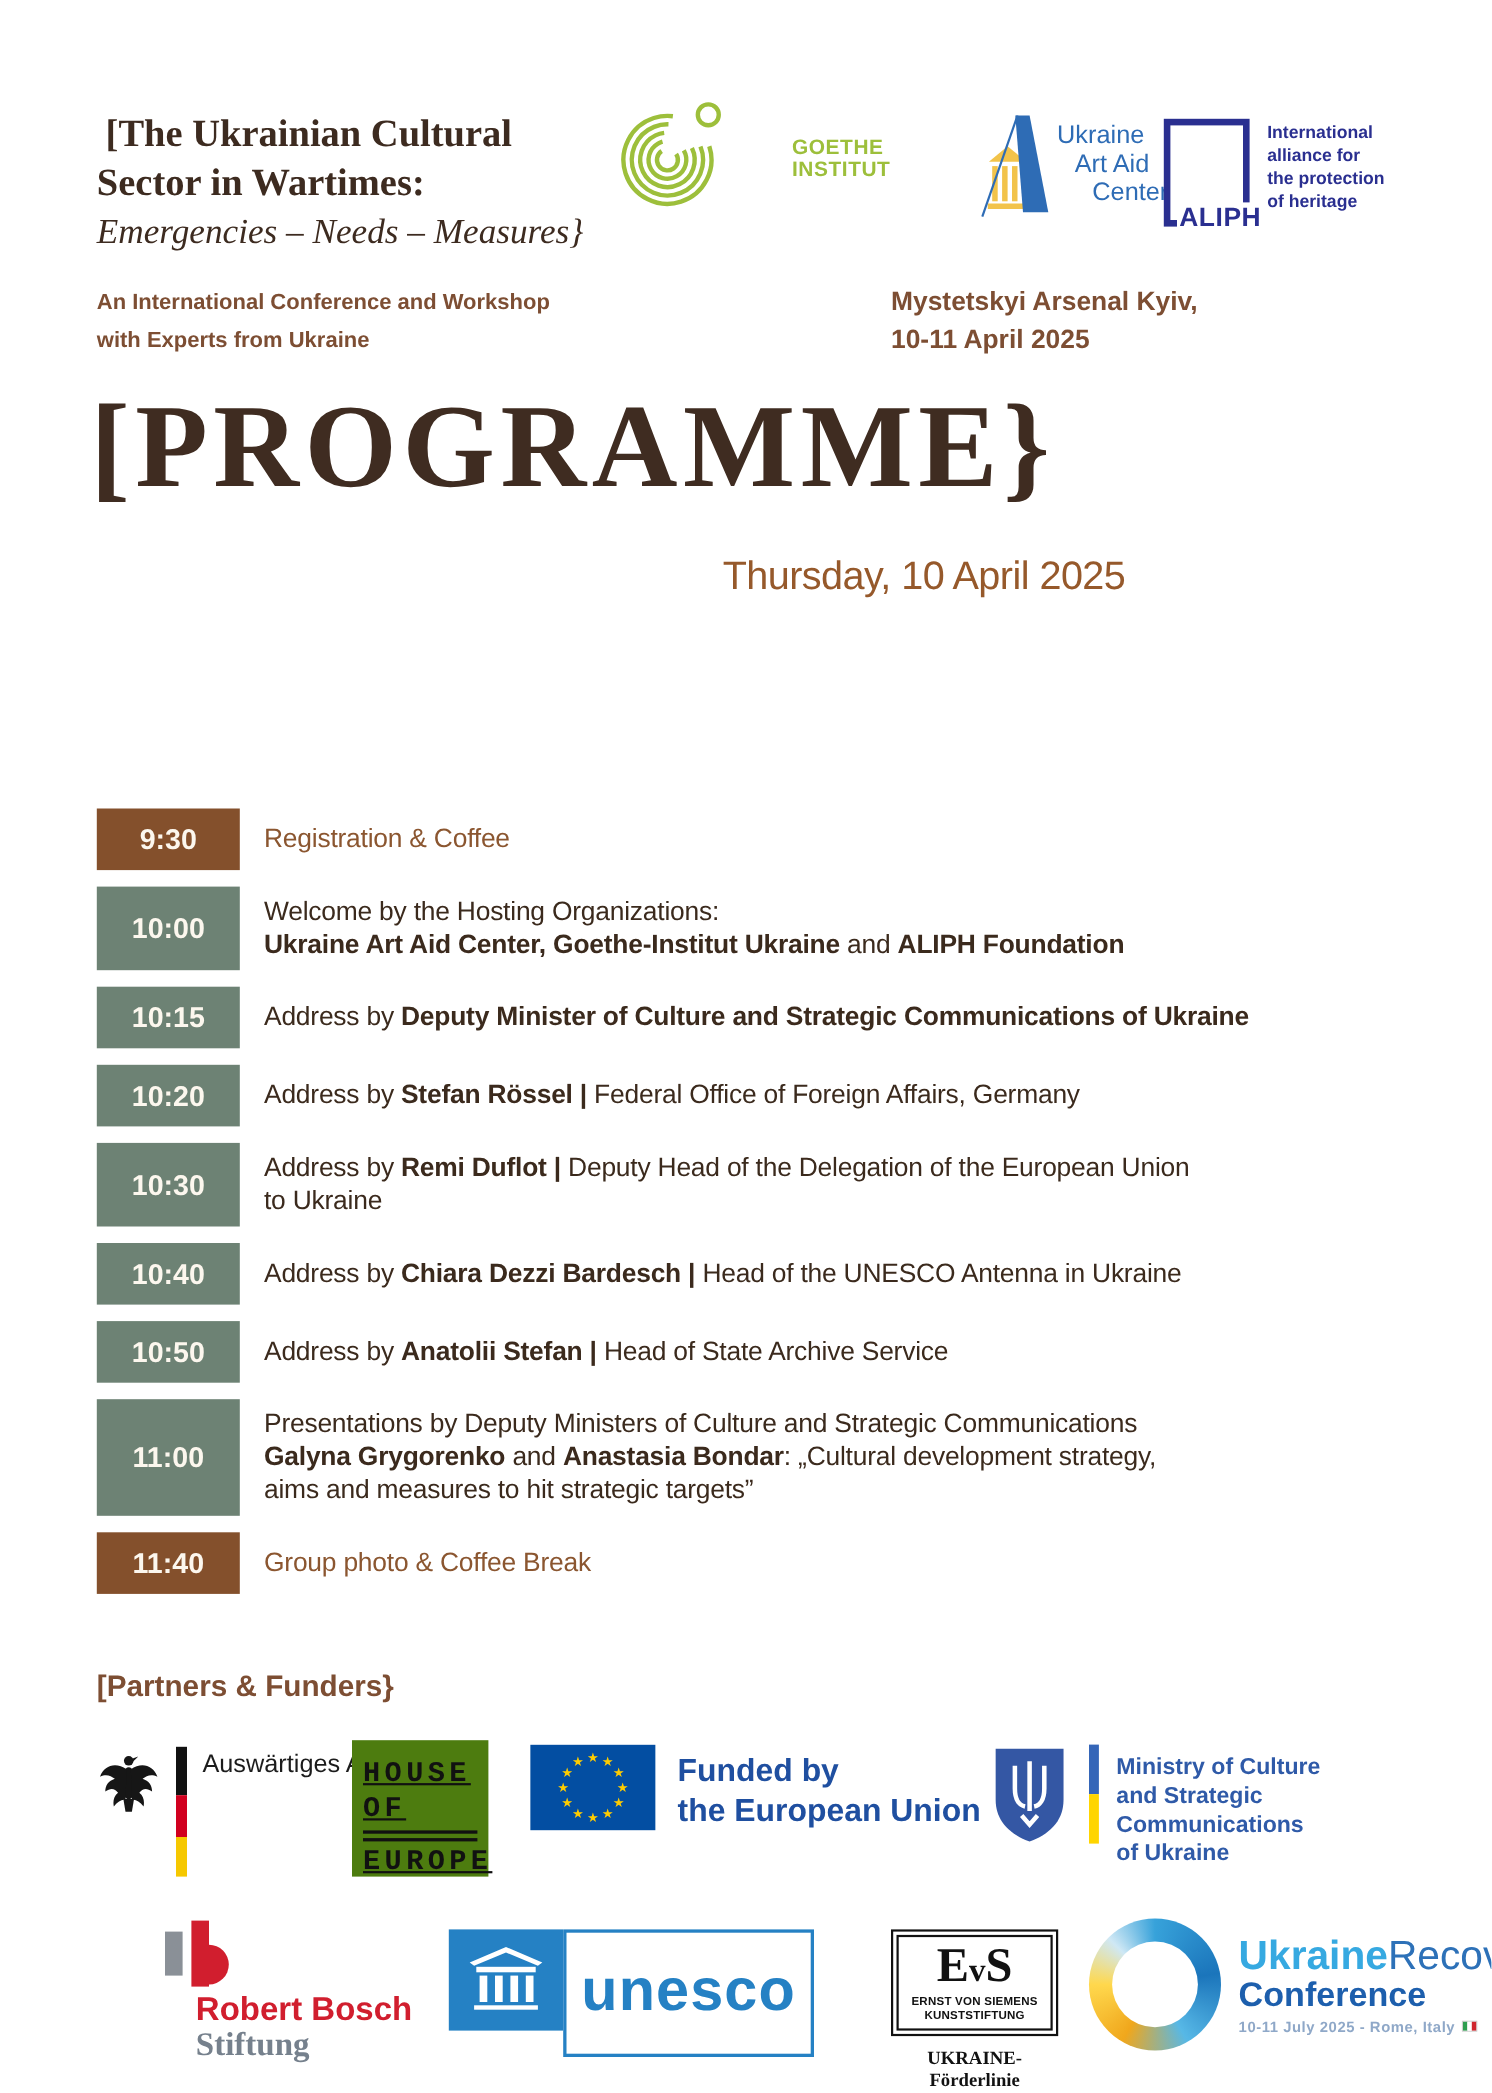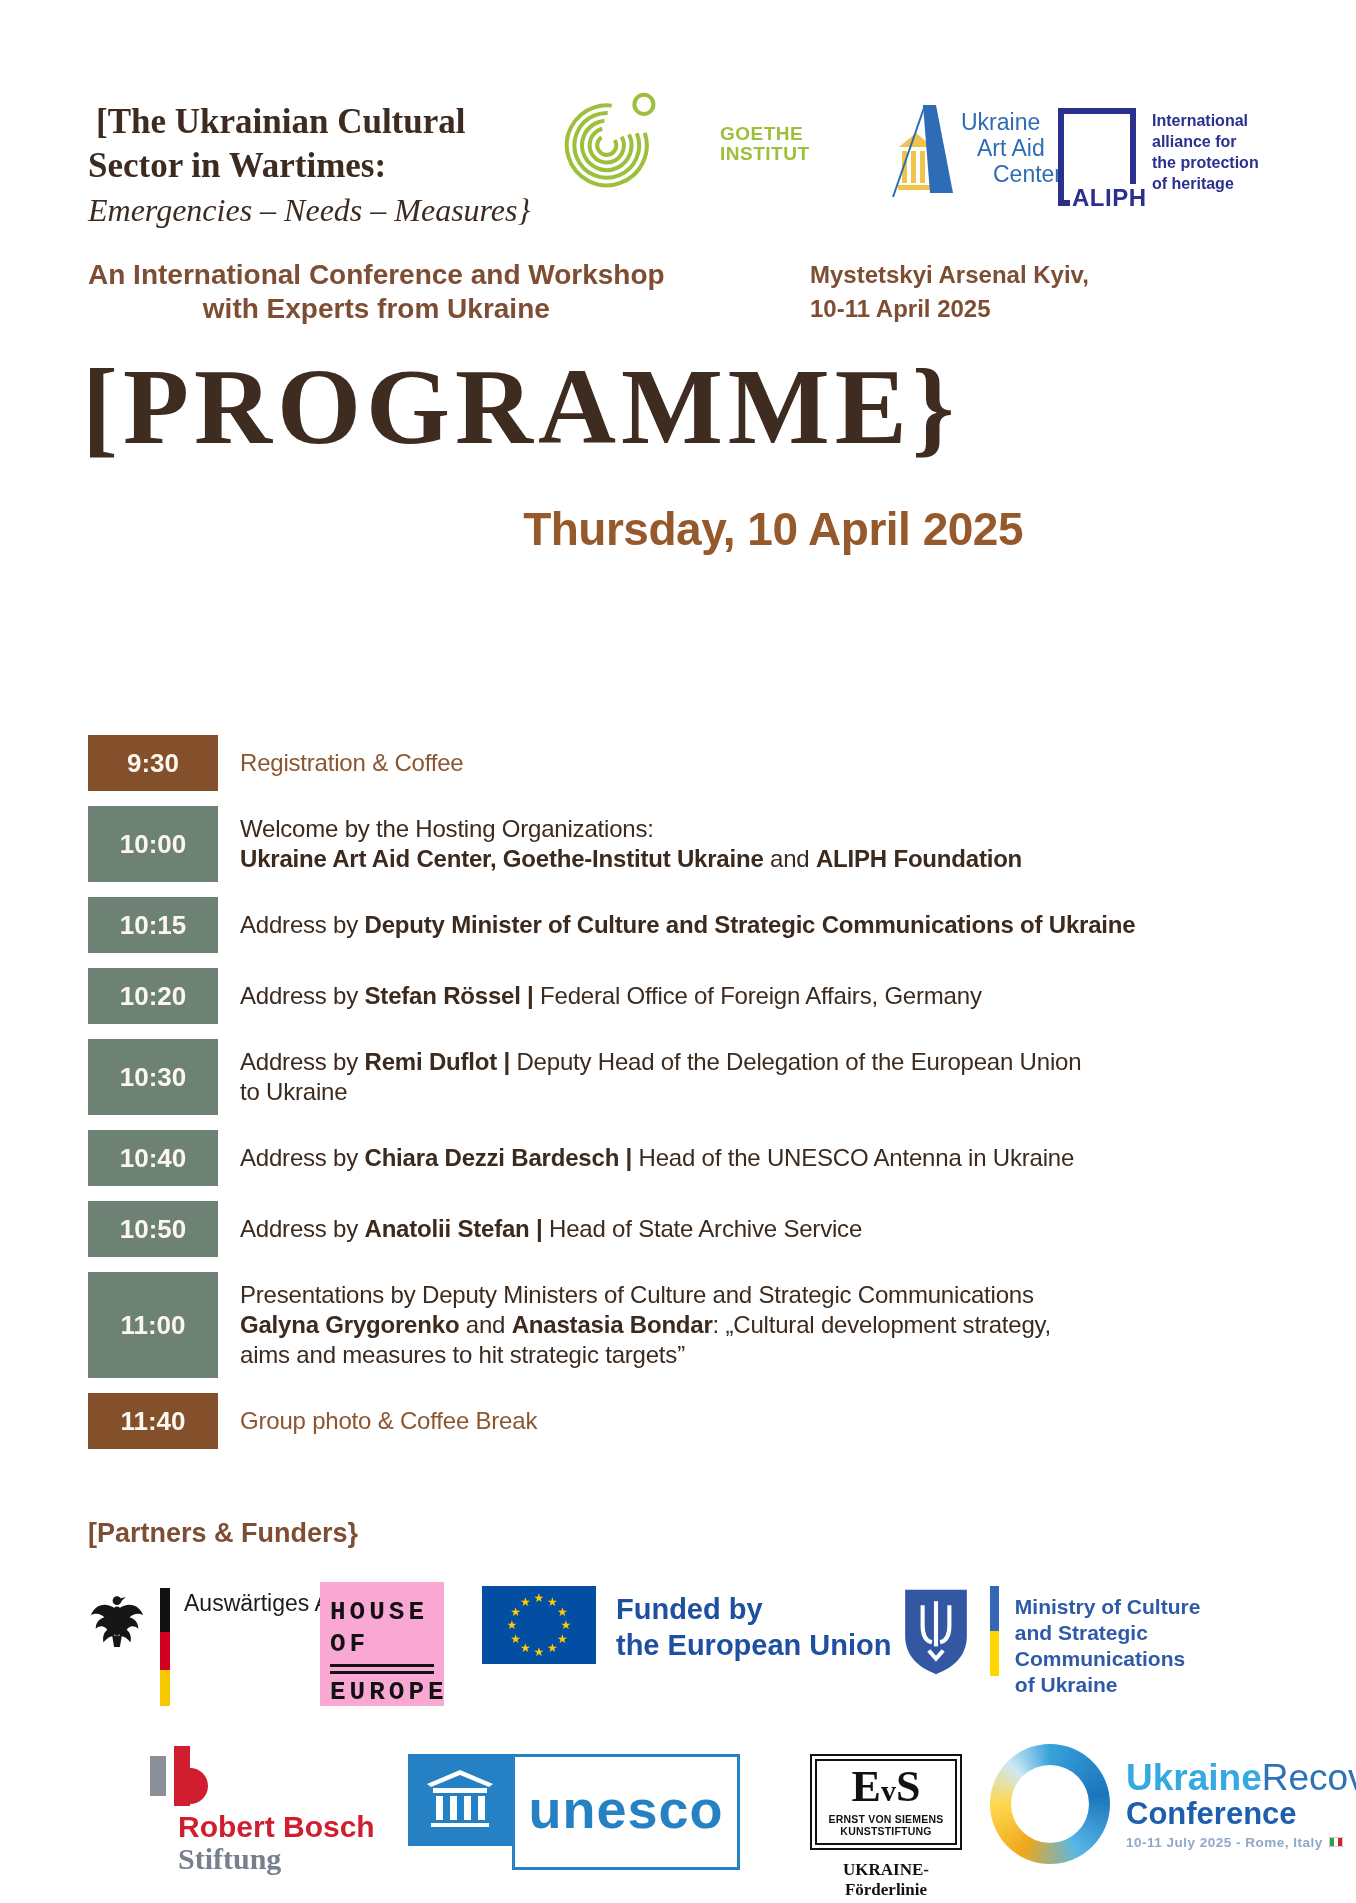--- a/index.html
+++ b/index.html
@@ -25,31 +25,31 @@
   .uaac-text { margin-top:14px; color:#2e6cb5; font-size:23px; line-height:26px; }
   .uaac-text .l2 { margin-left:16px; }
   .uaac-text .l3 { margin-left:32px; }
 
   .aliph-logo { position:absolute; left:1058px; top:108px; display:flex; }
   .aliph-box { position:relative; width:78px; height:98px; border:6px solid #2a2f90; }
   .aliph-word { position:absolute; left:6px; bottom:-12px; background:#fff; padding:0 4px 0 2px;
                 color:#2a2f90; font-weight:700; font-size:24px; letter-spacing:.5px; }
   .aliph-text { margin-left:16px; color:#2a2f90; font-weight:700; font-size:16px; line-height:21px; margin-top:2px; }
 
-  .subtitle { position:absolute; left:88px; top:258px; color:#7d4e33; font-weight:700; font-size:28px; line-height:34px;text-align:center; }
+  .subtitle { position:absolute; left:88px; top:258px; color:#7d4e33; font-weight:700; font-size:20px; line-height:34px; }
   .venue    { position:absolute; left:810px; top:258px; color:#7d4e33; font-weight:700; font-size:24px; line-height:34px; }
 
   .programme-title {
     position:absolute; left:82px; top:352px; width:940px;
     font-family:"Liberation Serif", serif; font-weight:700;
     font-size:108px; line-height:110px; letter-spacing:5px; color:#3f2c21; white-space:nowrap;
   }
   .day-title {
     position:absolute; left:88px; top:502px; width:935px;
-    text-align:right; color:#96592b; font-weight:700; font-size:46px; letter-spacing:-.5px;
+    text-align:right; color:#96592b; font-weight:400; font-size:36px; letter-spacing:-.5px;
   }
 
   
   .schedule { position:absolute; left:88px; top:735px; width:1195px; }
   .srow { display:flex; margin-bottom:15px; }
   .timebox { flex:0 0 130px; width:130px; display:flex; align-items:center; justify-content:center;
              color:#fcf7ee; font-weight:700; font-size:26px; }
   .srow.green .timebox { background:#6d8274; }
   .srow.brown .timebox { background:#84502c; }
   .sbody { margin-left:22px; min-height:56px; padding:8px 0; display:flex; flex-direction:column;
@@ -65,22 +65,22 @@
 
   
   .aa-logo { position:absolute; left:0; top:6px; display:flex; }
   .aa-stripe { width:10px; height:118px; margin-left:14px; display:flex; flex-direction:column; }
   .aa-stripe .b1 { flex:0 0 44px; background:#111; }
   .aa-stripe .b2 { flex:0 0 38px; background:#d1001f; }
   .aa-stripe .b3 { flex:0 0 36px; background:#f6c800; }
   .aa-label { margin:2px 0 0 14px; color:#1c1c1c; font-size:23px; }
 
   
-  .hoe-logo { position:absolute; left:232px; top:0; width:124px; height:124px; background:#f9a8d4;
-              padding:14px 10px; color:#111; }
+  .hoe-logo { position:absolute; left:232px; top:0; width:124px; height:124px; background:#4d7c0f;
+              padding:14px 10px; color:#111;text-decoration:underline; }
   .hoe-line { font-weight:700; font-size:26px; line-height:32px; letter-spacing:4px; font-family:"Liberation Mono", monospace; }
   .hoe-rule { height:10px; border-top:3px solid #111; border-bottom:3px solid #111; margin:4px 0 2px 0; }
 
   
   .eu-logo { position:absolute; left:394px; top:4px; display:flex; align-items:center; }
   .eu-text { margin-left:20px; color:#1f4fa0; font-weight:700; font-size:29px; line-height:36px; }
 
   
   .min-logo { position:absolute; left:812px; top:4px; display:flex; }
   .min-bar { width:10px; height:90px; margin-left:18px; display:flex; flex-direction:column; }

